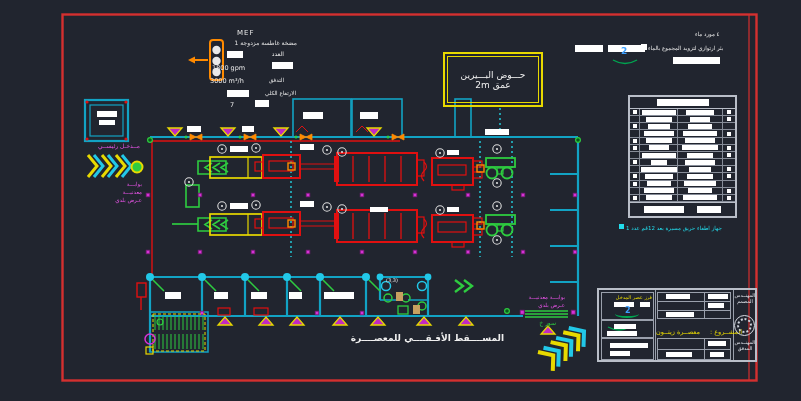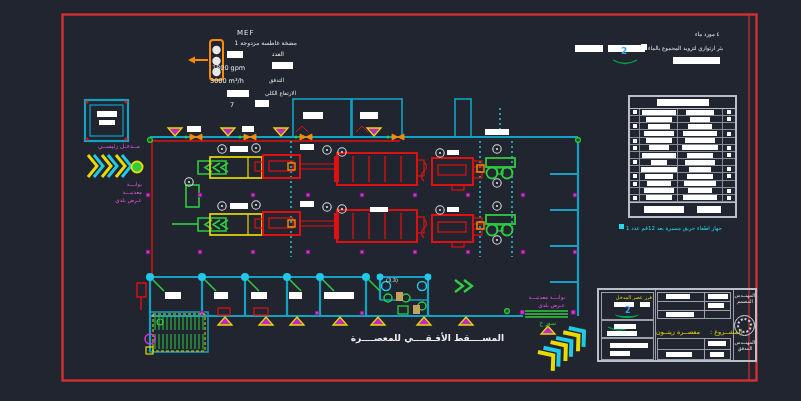--- a/index.html
+++ b/index.html
@@ -379,20 +379,26 @@
     <div class="t" style="left:212px;top:64px;font-size:6.5px;">1800 gpm</div>
     <div class="blk" style="left:272px;top:62px;width:21px;height:7px;"></div>
     <div class="t" style="left:210px;top:77px;font-size:6.5px;text-align:center;">3000 m³/h</div>
     <div class="t rtl" style="left:252px;top:77px;width:32px;font-size:5.5px;">التدفق</div>
     <div class="blk" style="left:227px;top:90px;width:22px;height:7px;"></div>
     <div class="t rtl" style="left:250px;top:90px;width:46px;font-size:5.5px;">الارتفاع الكلي</div>
     <div class="t" style="left:230px;top:101px;font-size:6.5px;">7</div>
     <div class="blk" style="left:255px;top:100px;width:14px;height:7px;"></div>
   </div>
 
+  <div id="basin-box">
+    <div class="inner">
+      <div class="l1 rtl">حـــوض البـــيرين</div>
+      <div class="l2 rtl">عمق 2m</div>
+    </div>
+  </div>
 
   <div>
     <div class="t rtl" style="left:695px;top:31px;width:60px;font-size:5.5px;text-align:left;">٤ مورد ماء</div>
     <div class="t rtl" style="left:648px;top:45px;width:109px;font-size:5.5px;text-align:left;">بئر ارتوازي لتزويد المجموع بالماء</div>
     <div class="blk" style="left:575px;top:45px;width:28px;height:7px;"></div>
     <div class="blk" style="left:608px;top:45px;width:37px;height:7px;"></div>
     <div class="blk" style="left:641px;top:44px;width:6px;height:6px;"></div>
     <div class="blk" style="left:673px;top:57px;width:47px;height:7px;"></div>
     <div class="t blue" style="left:621px;top:46px;font-size:9px;">2</div>
   </div>

